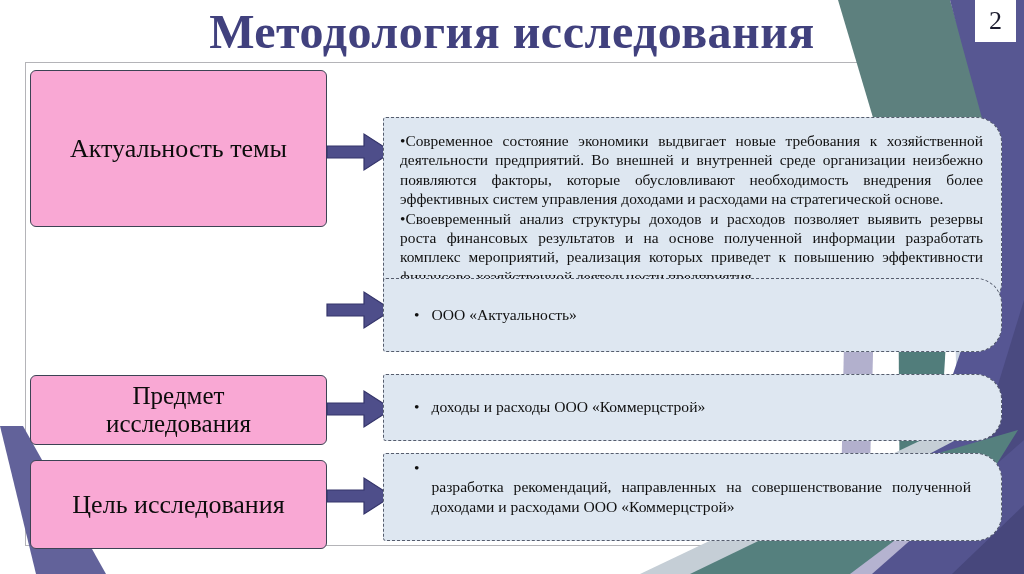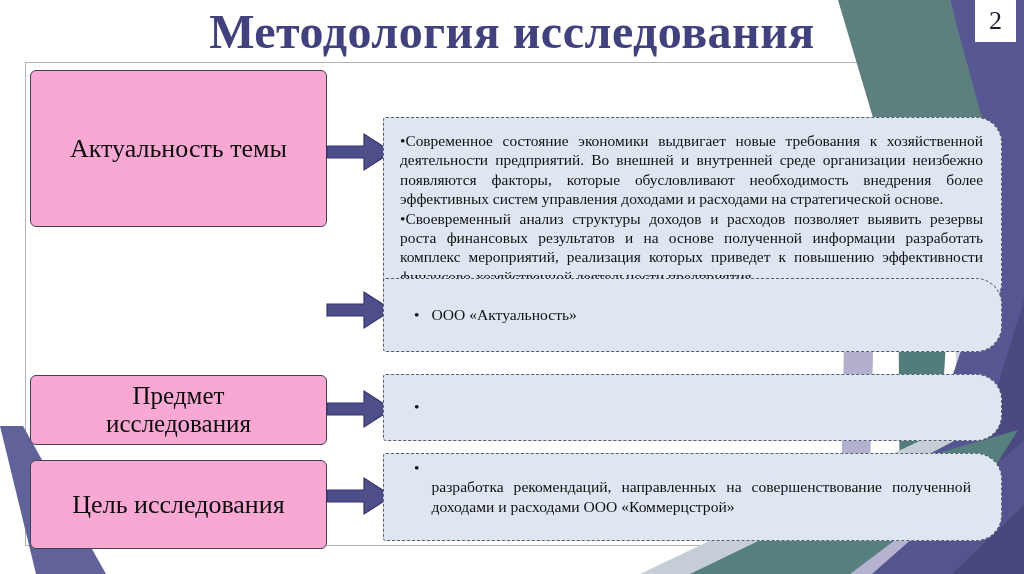--- a/index.html
+++ b/index.html
@@ -106,20 +106,21 @@
     </div>
   </div>
 
   <div class="label-box label-c">Предмет исследования</div>
   <svg class="arrow arrow-c" viewBox="0 0 67 40">
     <path d="M1,14 h37 v-12 l28,18 l-28,18 v-12 h-37 z" fill="#4e4e8a" stroke="#34346a" stroke-width="1.2"></path>
   </svg>
   <div class="content-box content-c">
     <div class="bullet-row bullet-row-center">
       <span class="bullet">•</span>
+      <span class="bullet-text">доходы и расходы ООО «Коммерцстрой»</span>
     </div>
   </div>
 
   <div class="label-box label-d">Цель исследования</div>
   <svg class="arrow arrow-d" viewBox="0 0 67 40">
     <path d="M1,14 h37 v-12 l28,18 l-28,18 v-12 h-37 z" fill="#4e4e8a" stroke="#34346a" stroke-width="1.2"></path>
   </svg>
   <div class="content-box content-d">
     <div class="bullet-row">
       <span class="bullet">•</span>

